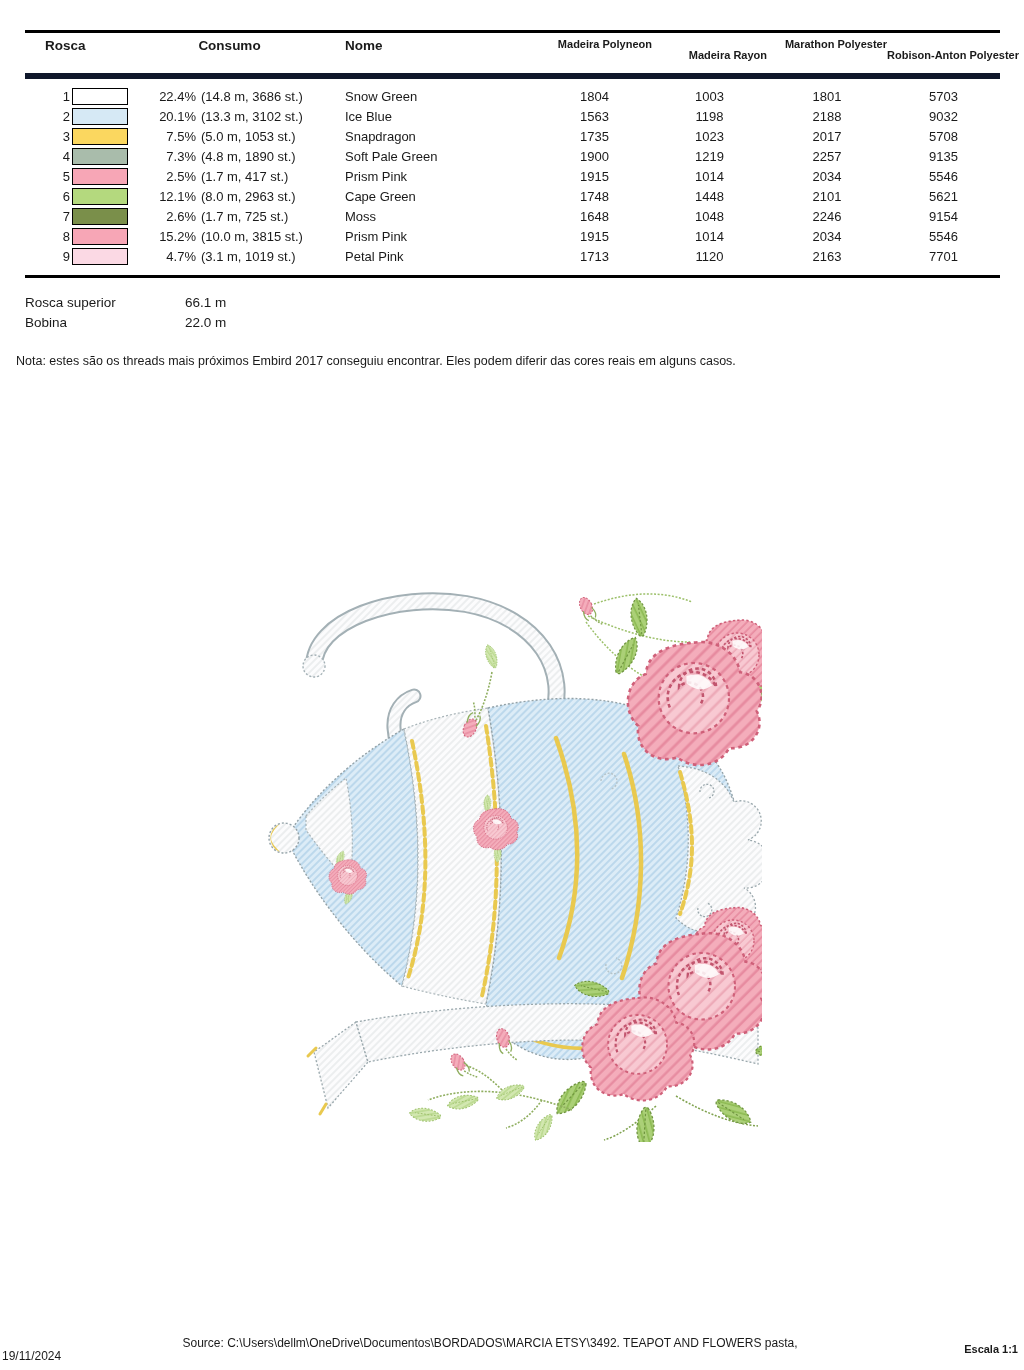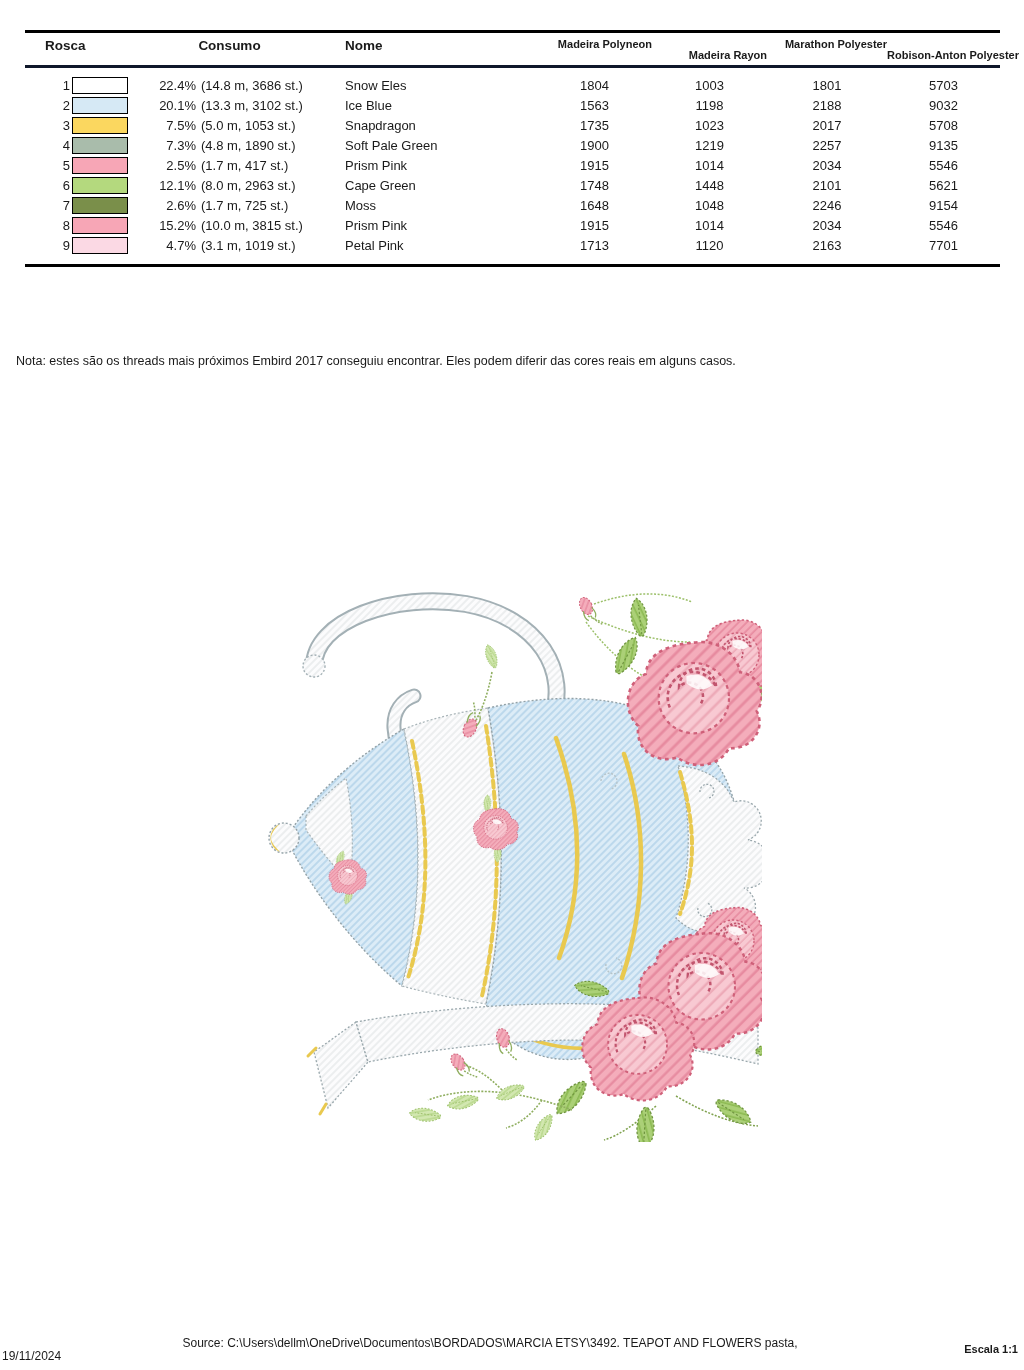--- a/index.html
+++ b/index.html
@@ -2,22 +2,22 @@
 <html><head>
 <meta charset="utf-8">
 <style>
   html,body{margin:0;padding:0;background:#fff;}
   .page{position:relative;width:1024px;height:1370px;background:#ffffff;overflow:hidden;
         font-family:"Liberation Sans","DejaVu Sans",sans-serif;color:#1a1a1a;}
 
   
   .thread-table{position:absolute;left:25px;top:30px;width:975px;}
   .thead{display:grid;grid-template-columns:47px 60px 195px 210px 115px 115px 120px 113px;
-         border-top:3px solid #000;border-bottom:3px solid #0f172a;
-         padding:5px 0 4px;min-height:28px;box-sizing:border-box;align-items:start;}
+         border-top:3px solid #000;border-bottom:6px solid #0f172a;
+         padding:5px 0 12px;min-height:28px;box-sizing:border-box;align-items:start;}
   .h{font-weight:bold;font-size:13.5px;}
   .h.rosca{grid-column:1 / span 2;padding-left:20px;}
   .h.consumo{text-align:center;}
   .h.nome{padding-left:18px;}
   .h.sub{font-size:11px;text-align:right;white-space:nowrap;}
   .h.sub.low{padding-top:11px;}
   .tbody{border-bottom:3px solid #000;padding:7px 0 9px;}
   .tr{display:grid;grid-template-columns:47px 60px 195px 210px 115px 115px 120px 113px;
       height:20px;align-items:center;font-size:13px;}
   .td.num{text-align:right;padding-right:2px;}
@@ -61,21 +61,21 @@
     <div class="tbody">
     <div class="tr">
       <div class="td num">1</div>
       <div class="td">
             <span class="swatch" style="background: rgb(255, 255, 255);"></span>
           </div>
       <div class="td consumo">
         <span class="pct">22.4%</span>
         <span class="detail">(14.8 m, 3686 st.)</span>
       </div>
-      <div class="td nome">Snow Eles</div>
+      <div class="td nome">Snow Green</div>
       <div class="td c">1804</div>
       <div class="td c">1003</div>
       <div class="td c">1801</div>
       <div class="td c">5703</div>
     </div>
 
     <div class="tr">
       <div class="td num">2</div>
       <div class="td">
             <span class="swatch" style="background: rgb(214, 233, 245);"></span>
@@ -199,20 +199,30 @@
       <div class="td nome">Petal Pink</div>
       <div class="td c">1713</div>
       <div class="td c">1120</div>
       <div class="td c">2163</div>
       <div class="td c">7701</div>
     </div>
 
   </div>
   </div>
 
+  <div class="totals">
+    <div class="total-row">
+      <span class="total-label">Rosca superior</span>
+      <span>66.1 m</span>
+    </div>
+    <div class="total-row">
+      <span class="total-label">Bobina</span>
+      <span>22.0 m</span>
+    </div>
+  </div>
 
   <div class="note">Nota: estes são os threads mais próximos Embird 2017 conseguiu encontrar. Eles podem diferir das cores reais em alguns casos.</div>
 
   <div class="design">
     <svg width="506" height="566" viewBox="0 0 506 566" xmlns="http://www.w3.org/2000/svg">
       <defs>
         <pattern id="pb" width="5" height="5" patternUnits="userSpaceOnUse" patternTransform="rotate(45)">
           <rect width="5" height="5" fill="#dcecf7"></rect>
             <line x1="1" y1="0" x2="1" y2="5" stroke="#b2d2e9" stroke-width="1.5"></line>
         </pattern>

